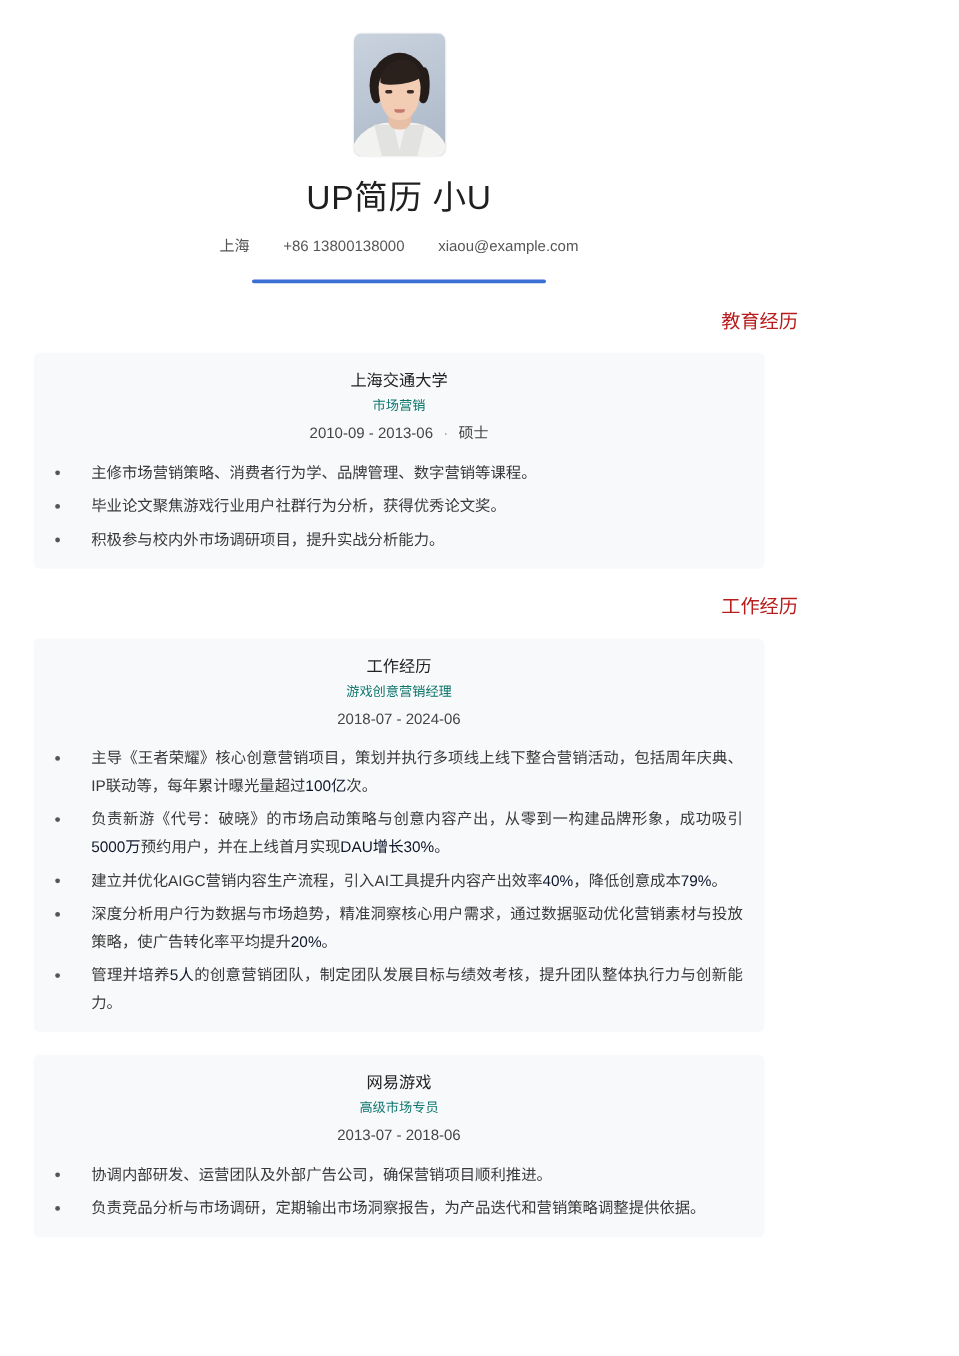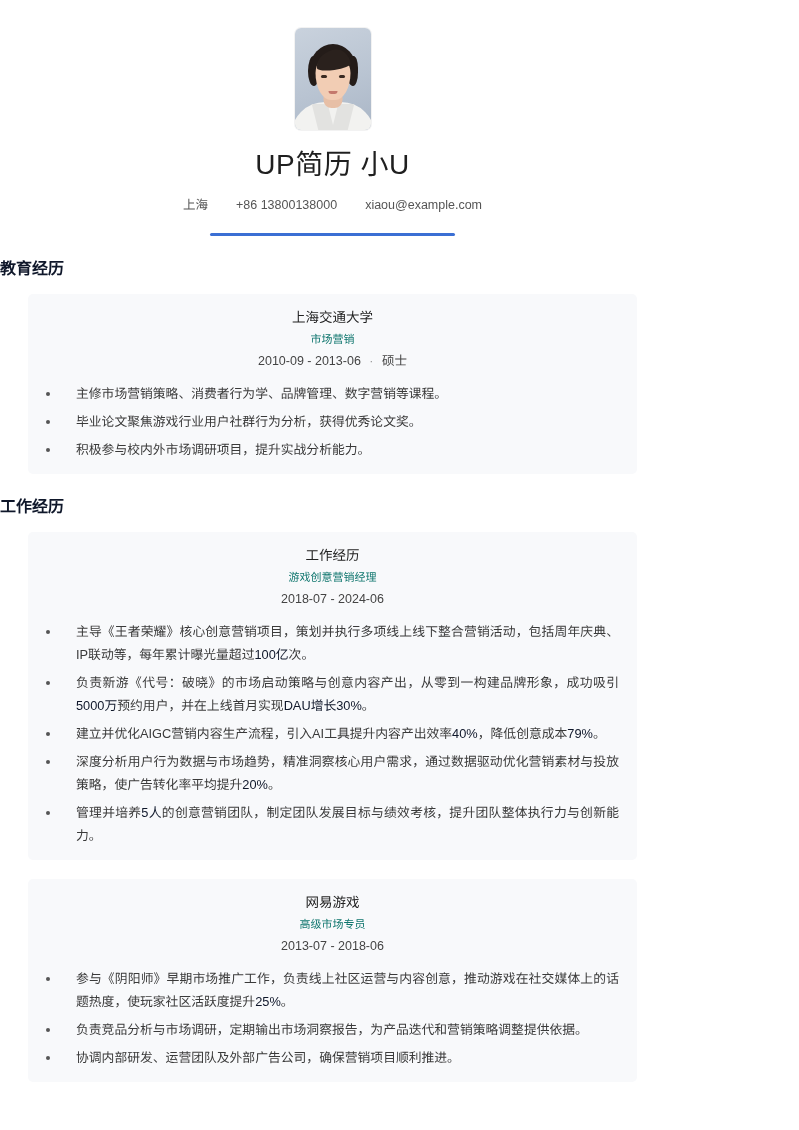--- a/index.html
+++ b/index.html
@@ -163,25 +163,25 @@
   .divider {
     width: 245px;
     height: 3px;
     background: #3b6fd4;
     border-radius: 2px;
   }
 
   
   .section { margin-top: 22px; }
   .section-title {
-    text-align: left;
+    text-align: right;
     font-size: 16px;
     line-height: 22px;
-    font-weight: 700;
-    color: #0f172a;
+    font-weight: 400;
+    color: #b91c1c;
     margin-bottom: 14px;
   }
   .card {
     background: #f8f9fb;
     border-radius: 5px;
     margin: 0 28px 0 28px;
     padding: 14px 18px 13px 18px;
     box-sizing: border-box;
   }
   .card + .card { margin-top: 19px; }
@@ -317,20 +317,19 @@
       </ul>
     </div>
 
     <div class="card">
       <div class="entry-head">
         <div class="entry-org">网易游戏</div>
         <div class="entry-role">高级市场专员</div>
         <div class="entry-meta">2013-07 - 2018-06</div>
       </div>
       <ul class="bullets">
-        <li>参与《阴阳师》早期市场推广工作，负责线上社区运营与内容创意，推动游戏在社交媒体上的话题热度，使玩家社区活跃度提升<b>25%</b>。</li>
+        <li>协调内部研发、运营团队及外部广告公司，确保营销项目顺利推进。</li>
         <li>负责竞品分析与市场调研，定期输出市场洞察报告，为产品迭代和营销策略调整提供依据。</li>
-        <li>协调内部研发、运营团队及外部广告公司，确保营销项目顺利推进。</li>
       </ul>
     </div>
   </div>
 
 </div>
 
 </body></html>

